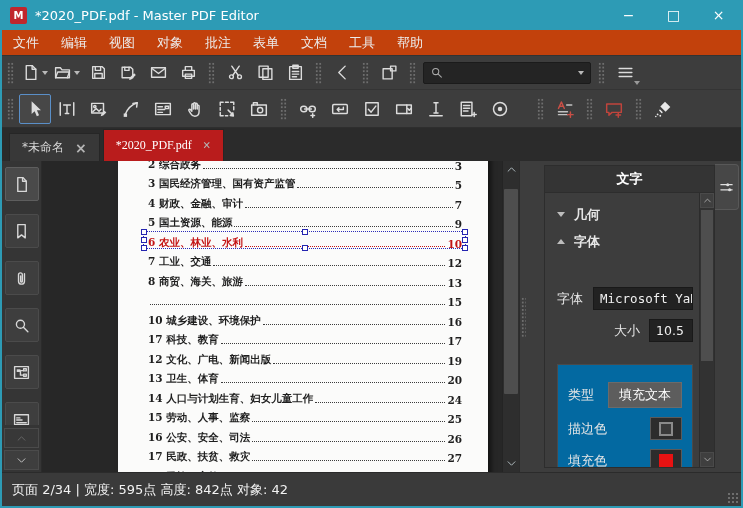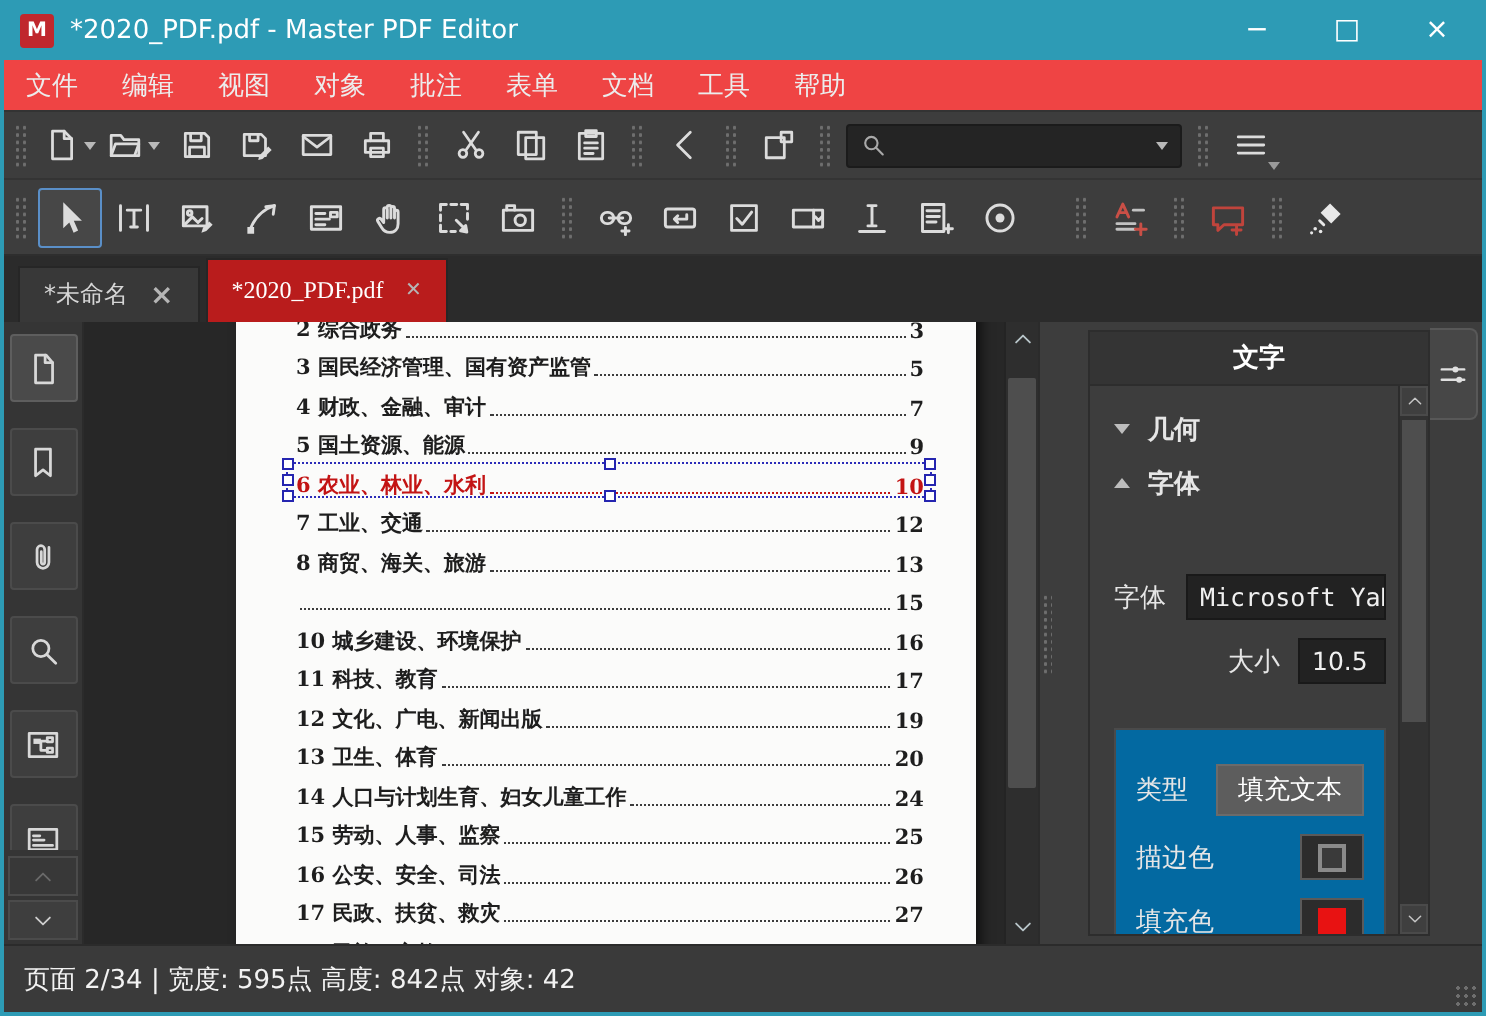--- a/index.html
+++ b/index.html
@@ -14,21 +14,21 @@
 
   
   .titlebar{ height:30px; background:#2d9bb5; display:flex; align-items:center; padding-left:8px; color:#fff; flex:none; }
   .logo{ width:17px; height:17px; background:#c0272d; border-radius:2px; color:#fff; font-size:10px; font-weight:bold;
          display:flex; align-items:center; justify-content:center; margin-right:8px; }
   .win-title{ font-size:13px; }
   .win-controls{ margin-left:auto; display:flex; height:30px; }
   .win-btn{ width:45px; display:flex; align-items:center; justify-content:center; font-size:14px; color:#fff; cursor:default; }
 
   
-  .menubar{ height:26px; background:#ef4444; display:flex; align-items:stretch; color:#ececec; font-size:13px; flex:none; border-bottom:1px solid #333; }
+  .menubar{ height:26px; background:#c2410c; display:flex; align-items:stretch; color:#ececec; font-size:13px; flex:none; border-bottom:1px solid #333; }
   .menu-item{ display:flex; align-items:center; padding:0 11px; }
 
   
   .toolbar{ background:#3d3d3d; display:flex; align-items:center; flex:none; }
   .toolbar.main{ height:34px; border-bottom:1px solid #343434; }
   .toolbar.tools{ height:38px; border-bottom:1px solid #2e2e2e; }
   .tb-btn{ height:28px; min-width:30px; display:flex; align-items:center; justify-content:center; color:#dcdcdc; border:1px solid transparent; border-radius:2px; padding:0 2px; }
   .toolbar.tools .tb-btn{ height:30px; min-width:32px; }
   .tb-btn.active{ border-color:#5a8fc8; background:#474747; }
   .icon{ display:flex; align-items:center; justify-content:center; }
@@ -581,21 +581,21 @@
             <div class="toc-row">
               <span class="toc-leader"></span>
               <span class="toc-page">15</span>
             </div>
             <div class="toc-row">
               <span class="toc-title">10 城乡建设、环境保护</span>
               <span class="toc-leader"></span>
               <span class="toc-page">16</span>
             </div>
             <div class="toc-row">
-              <span class="toc-title">11 科技、教育</span>
+              <span class="toc-title">17 科技、教育</span>
               <span class="toc-leader"></span>
               <span class="toc-page">17</span>
             </div>
             <div class="toc-row">
               <span class="toc-title">12 文化、广电、新闻出版</span>
               <span class="toc-leader"></span>
               <span class="toc-page">19</span>
             </div>
             <div class="toc-row">
               <span class="toc-title">13 卫生、体育</span>

